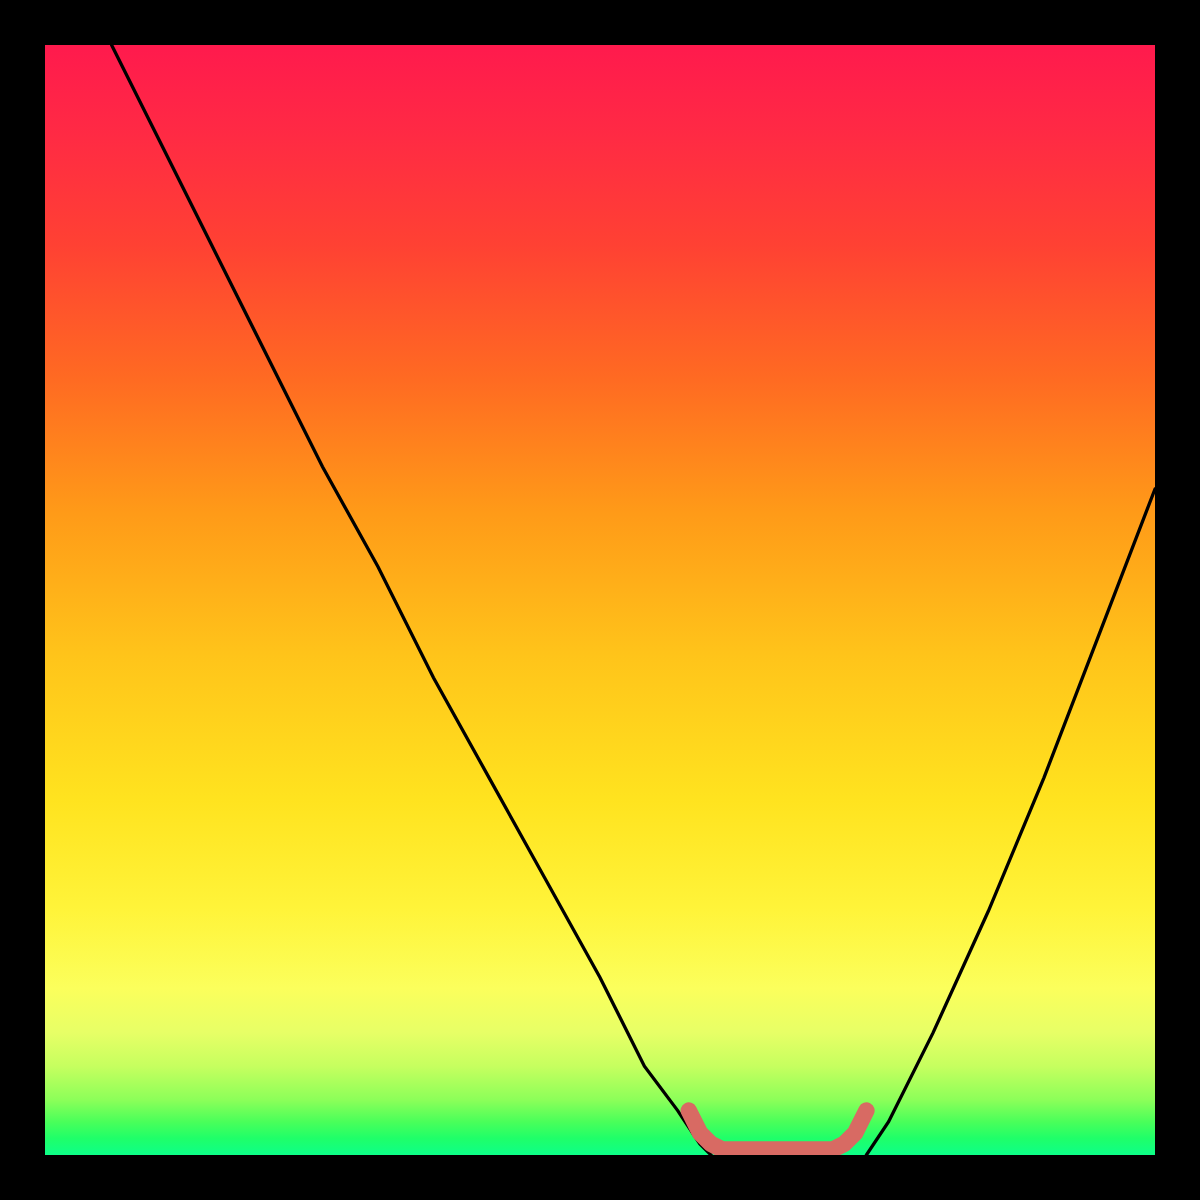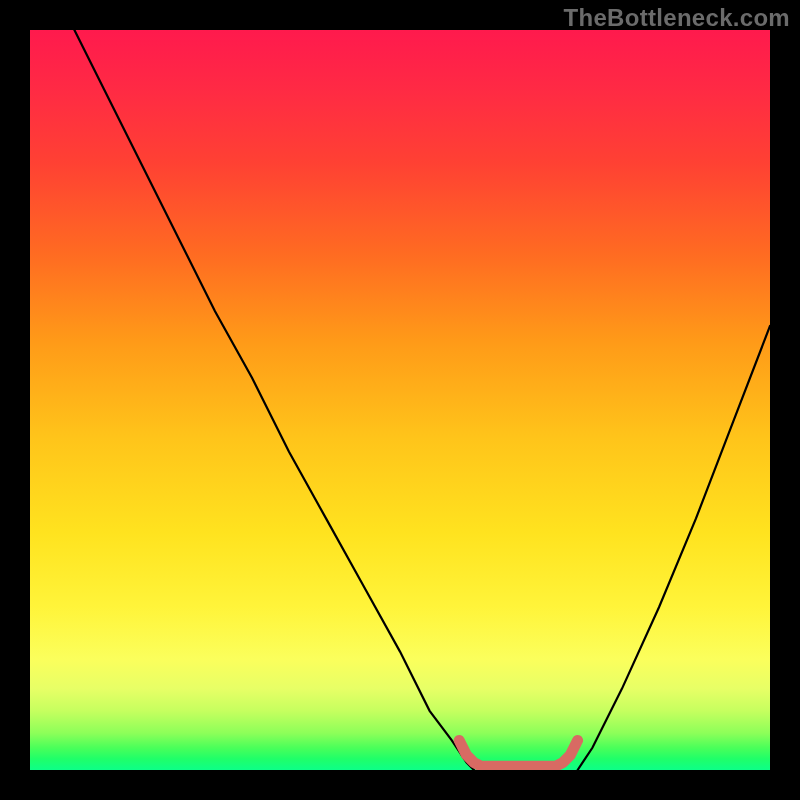--- a/index.html
+++ b/index.html
@@ -56,21 +56,20 @@
     font-size: 24px;
     font-weight: bold;
     color: #6b6b6b;
     letter-spacing: 0.3px;
   }
 </style>
 </head>
 <body>
 
 <div class="frame">
-  <div class="watermark">TheBottleneck.com</div>
   <div class="plot">
     <svg class="curves" viewBox="0 0 740 740" preserveAspectRatio="none">
       <g>
         <path id="path-left" fill="none" stroke="#000" stroke-width="2.2" stroke-linecap="round" d="M44.4 0.0 L74.0 59.2 L111.0 133.2 L148.0 207.2 L185.0 281.2 L222.0 347.8 L259.0 421.8 L296.0 488.4 L333.0 555.0 L370.0 621.6 L399.6 680.8 L421.8 710.4 L436.6 732.6 L444.0 740.0"></path>
       </g>
       <g>
         <path id="path-right" fill="none" stroke="#000" stroke-width="2.2" stroke-linecap="round" d="M547.6 740.0 L562.4 717.8 L592.0 658.6 L629.0 577.2 L666.0 488.4 L703.0 392.2 L740.0 296.0"></path>
       </g>
       <g>
         <path id="path-trough" fill="none" stroke="#d86a63" stroke-width="11" stroke-linecap="round" stroke-linejoin="round" d="M429.2 710.4 L436.6 725.2 L444.0 732.6 L451.4 736.3 L458.8 736.3 L466.2 736.3 L488.4 736.3 L510.6 736.3 L525.4 736.3 L532.8 732.6 L540.2 725.2 L547.6 710.4"></path>

